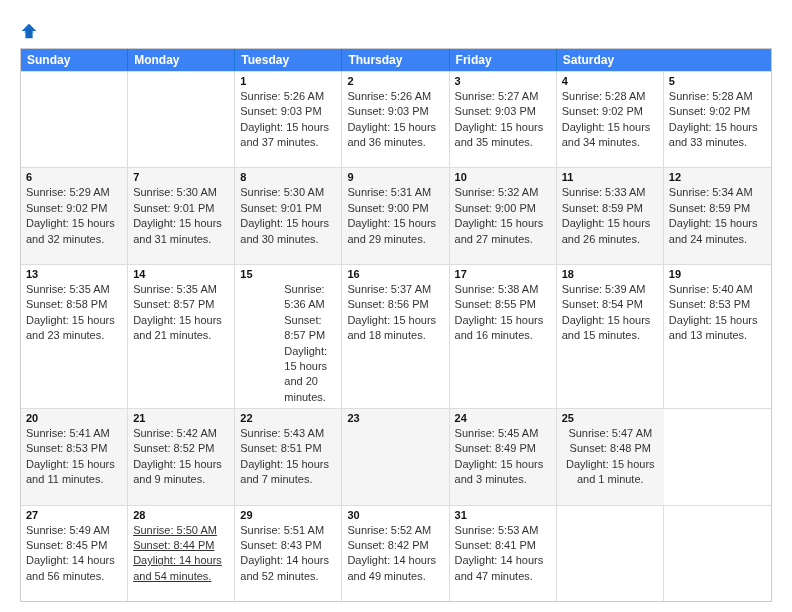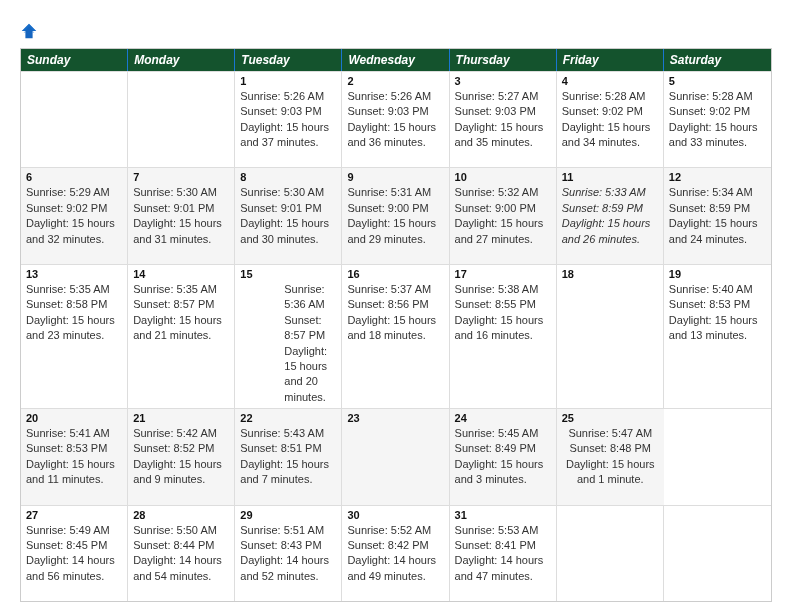--- a/index.html
+++ b/index.html
@@ -69,22 +69,21 @@
     }
     .calendar {
       flex: 1;
       display: flex;
       flex-direction: column;
       border: 1px solid #ccc;
     }
     .cal-header {
       display: grid;
       grid-template-columns: repeat(7, 1fr);
-      background: #14532d;
-      font-style: italic;
+      background: #3b82f6;
     }
     .cal-header-cell {
       color: #fff;
       font-size: 12px;
       font-weight: bold;
       padding: 4px 6px;
       text-align: left;
       border-right: 1px solid #1976d2;
     }
     .cal-header-cell:last-child { border-right: none; }
@@ -148,21 +147,20 @@
       <div class="main-title"></div>
       <div class="subtitle"></div>
     </div>
   </div>
 
   <div class="calendar">
     <div class="cal-header" id="cal-header">
         <div class="cal-header-cell">Sunday</div>
         <div class="cal-header-cell">Monday</div>
         <div class="cal-header-cell">Tuesday</div>
-        <div class="cal-header-cell">Wednesday</div>
         <div class="cal-header-cell">Thursday</div>
         <div class="cal-header-cell">Friday</div>
         <div class="cal-header-cell">Saturday</div>
       </div>
     <div class="cal-body" id="cal-body">
         <div class="cal-row">
           <div class="cal-cell empty"></div>
           <div class="cal-cell empty"></div>
           <div class="cal-cell">
             <div class="cell-day">1</div>
@@ -221,21 +219,21 @@
 Daylight: 15 hours and 29 minutes.</div>
           </div>
           <div class="cal-cell alt-row">
             <div class="cell-day">10</div>
             <div class="cell-info" style="white-space: pre-line;">Sunrise: 5:32 AM
 Sunset: 9:00 PM
 Daylight: 15 hours and 27 minutes.</div>
           </div>
           <div class="cal-cell alt-row">
             <div class="cell-day">11</div>
-            <div class="cell-info" style="white-space: pre-line; font-style: italic;">Sunrise: 5:33 AM
+            <div class="cell-info" style="white-space: pre-line;">Sunrise: 5:33 AM
 Sunset: 8:59 PM
 Daylight: 15 hours and 26 minutes.</div>
           </div>
           <div class="cal-cell alt-row">
             <div class="cell-day">12</div>
             <div class="cell-info" style="white-space: pre-line;">Sunrise: 5:34 AM
 Sunset: 8:59 PM
 Daylight: 15 hours and 24 minutes.</div>
           </div>
         </div>
@@ -265,20 +263,23 @@
 Daylight: 15 hours and 18 minutes.</div>
           </div>
           <div class="cal-cell">
             <div class="cell-day">17</div>
             <div class="cell-info" style="white-space: pre-line;">Sunrise: 5:38 AM
 Sunset: 8:55 PM
 Daylight: 15 hours and 16 minutes.</div>
           </div>
           <div class="cal-cell">
             <div class="cell-day">18</div>
+            <div class="cell-info" style="white-space: pre-line;">Sunrise: 5:39 AM
+Sunset: 8:54 PM
+Daylight: 15 hours and 15 minutes.</div>
           </div>
           <div class="cal-cell">
             <div class="cell-day">19</div>
             <div class="cell-info" style="white-space: pre-line;">Sunrise: 5:40 AM
 Sunset: 8:53 PM
 Daylight: 15 hours and 13 minutes.</div>
           </div>
         </div>
         <div class="cal-row">
           <div class="cal-cell alt-row">
@@ -317,21 +318,21 @@
         </div>
         <div class="cal-row">
           <div class="cal-cell">
             <div class="cell-day">27</div>
             <div class="cell-info" style="white-space: pre-line;">Sunrise: 5:49 AM
 Sunset: 8:45 PM
 Daylight: 14 hours and 56 minutes.</div>
           </div>
           <div class="cal-cell">
             <div class="cell-day">28</div>
-            <div class="cell-info" style="white-space: pre-line;">Sunrise: 5:50 AM
+            <div class="cell-info" style="white-space: pre-line; text-decoration: underline;">Sunrise: 5:50 AM
 Sunset: 8:44 PM
 Daylight: 14 hours and 54 minutes.</div>
           </div>
           <div class="cal-cell">
             <div class="cell-day">29</div>
             <div class="cell-info" style="white-space: pre-line;">Sunrise: 5:51 AM
 Sunset: 8:43 PM
 Daylight: 14 hours and 52 minutes.</div>
           </div>
           <div class="cal-cell">

